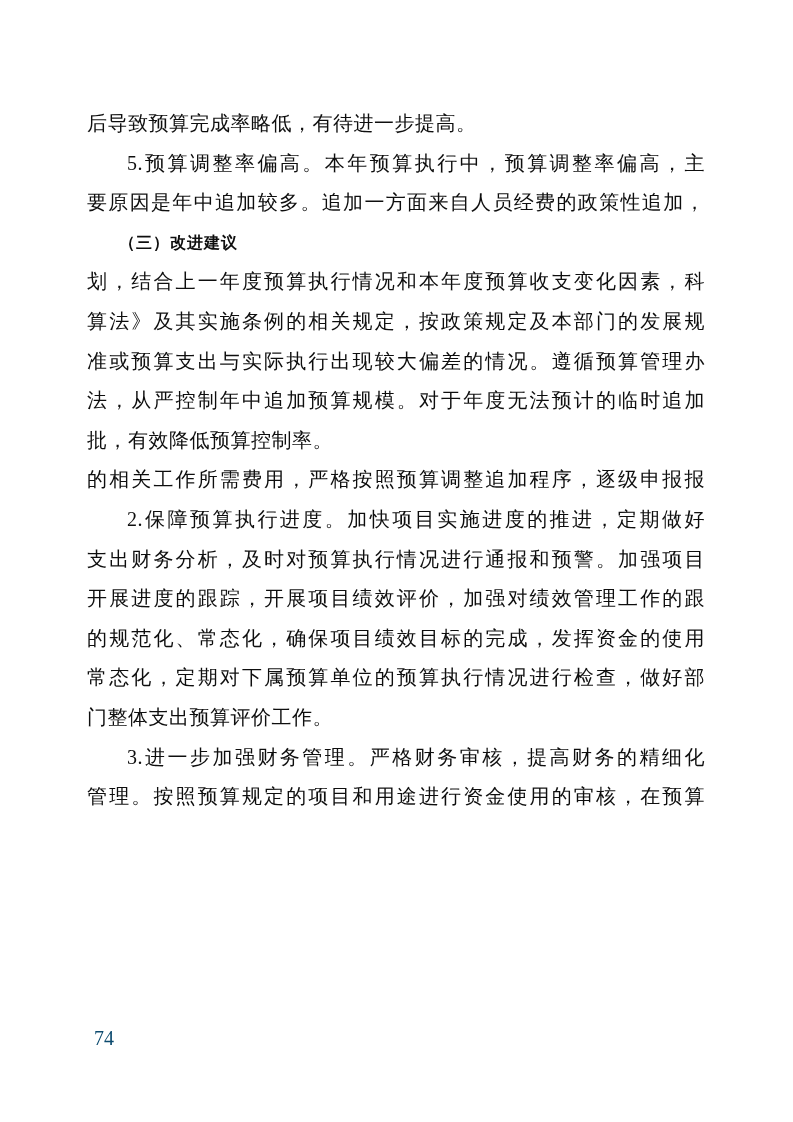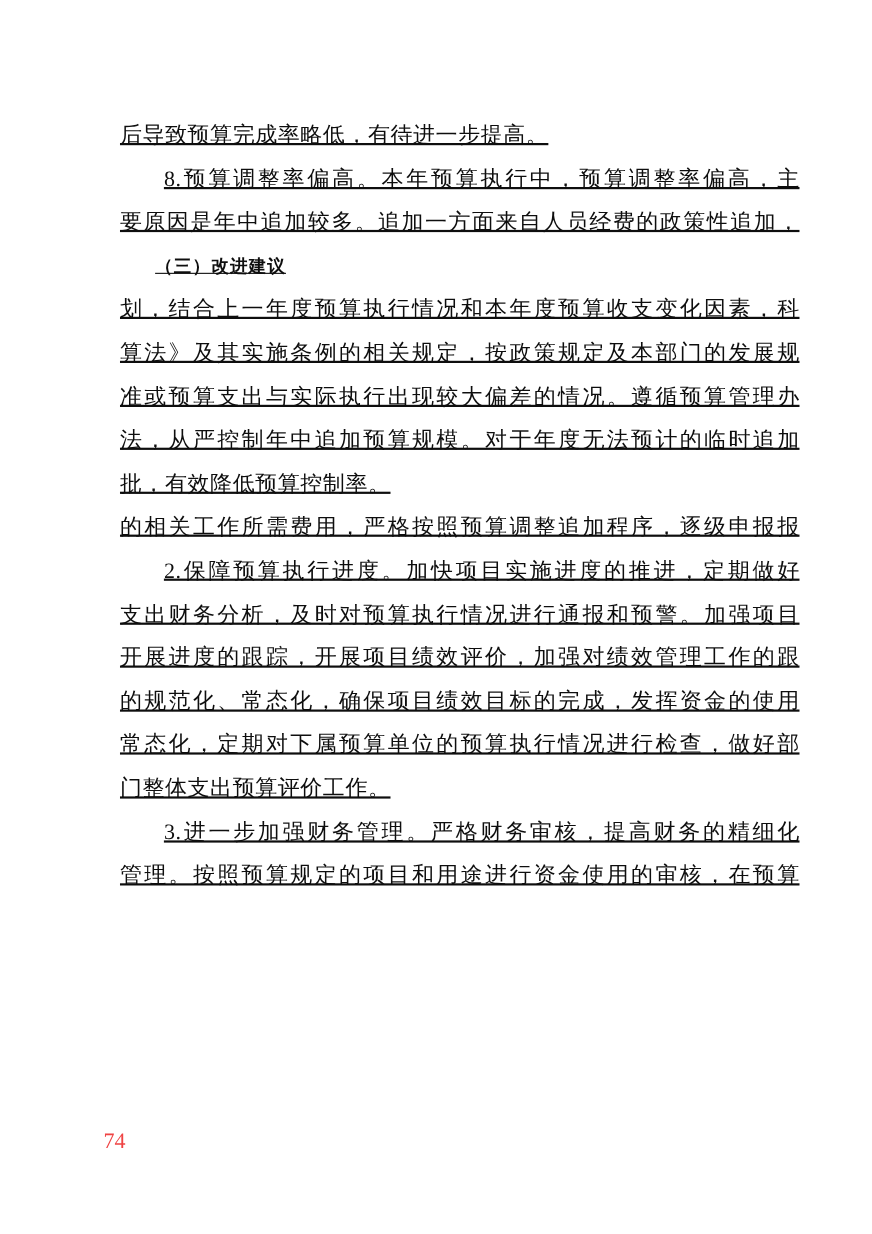--- a/index.html
+++ b/index.html
@@ -15,24 +15,23 @@
 
   .page {
     position: relative;
     width: 793px;
     height: 1122px;
     background: #ffffff;
   }
 
   .doc-body {
     position: absolute;
-    left: 109px;
+    left: 87px;
     top: 104px;
     width: 618px;
-    text-decoration: underline;
   }
 
   .paragraph { margin: 0; }
 
   .line {
     font-size: 20px;
     line-height: 39.6px;
     height: 39.6px;
     letter-spacing: 0.5px;
     text-align: justify;
@@ -59,33 +58,33 @@
     font-size: 16px;
     letter-spacing: 1px;
   }
 
   .page-number {
     position: absolute;
     left: 94px;
     top: 1024px;
     font-size: 20px;
     line-height: 28px;
-    color: #ef4444;
+    color: #0c4a6e;
   }
 </style>
 </head>
 <body>
 
 <div class="page">
   <div class="doc-body">
       <div class="paragraph body">
         <div class="line line-end">后导致预算完成率略低，有待进一步提高。</div>
       </div>
       <div class="paragraph body">
-        <div class="line indent">8.预算调整率偏高。本年预算执行中，预算调整率偏高，主</div>
+        <div class="line indent">5.预算调整率偏高。本年预算执行中，预算调整率偏高，主</div>
         <div class="line">要原因是年中追加较多。追加一方面来自人员经费的政策性追加，</div>
       </div>
       <div class="paragraph heading">
         <div class="line indent line-end">（三）改进建议</div>
       </div>
       <div class="paragraph body">
         <div class="line">划，结合上一年度预算执行情况和本年度预算收支变化因素，科</div>
         <div class="line">算法》及其实施条例的相关规定，按政策规定及本部门的发展规</div>
         <div class="line">准或预算支出与实际执行出现较大偏差的情况。遵循预算管理办</div>
         <div class="line">法，从严控制年中追加预算规模。对于年度无法预计的临时追加</div>

